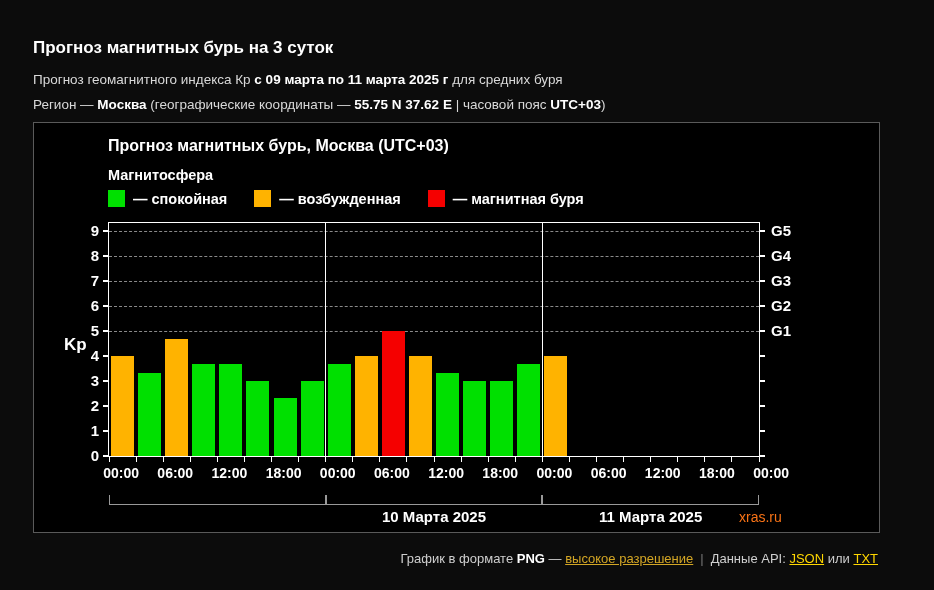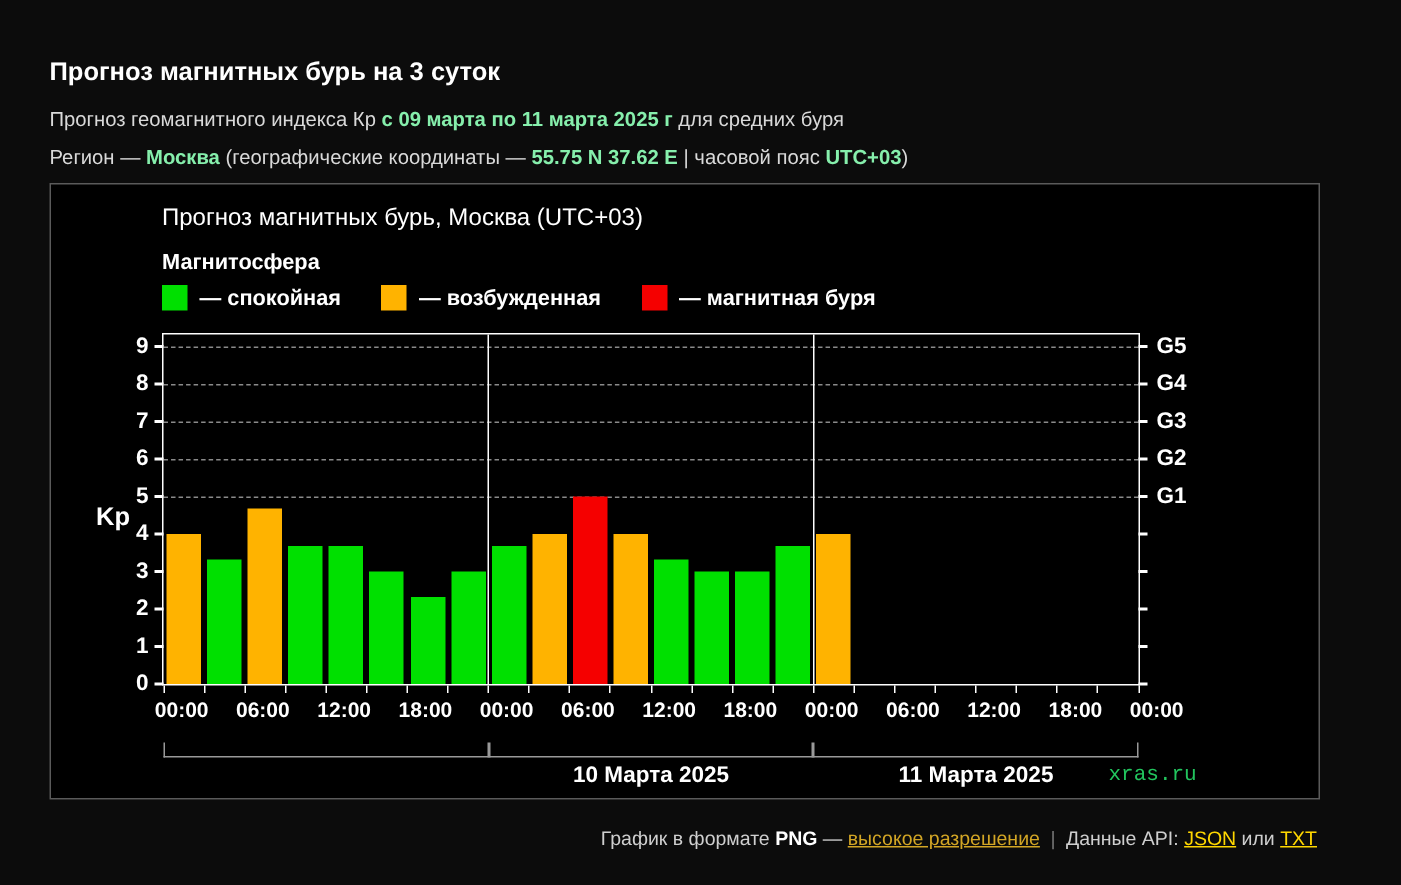--- a/index.html
+++ b/index.html
@@ -3,48 +3,48 @@
 <meta charset="utf-8">
 <style>
   * { margin:0; padding:0; }
   html,body { background:#0c0c0c; }
   body {
     width:934px; height:590px; position:relative; overflow:hidden;
     font-family:"Liberation Sans", sans-serif; color:#fff;
   }
   .page-title { position:absolute; left:33px; top:38px; font-size:17px; font-weight:bold; color:#fff; }
   .sub { position:absolute; left:33px; font-size:13.5px; color:#d9d9d9; font-weight:normal; }
-  .sub b { color:#86efac; font-weight:bold; }
+  .sub b { color:#ffffff; font-weight:bold; }
   .sub1 { top:72px; }
   .sub2 { top:97px; }
 
   .chart-box {
     position:absolute; left:33px; top:122px; width:845px; height:409px;
     background:#000; border:1px solid #5a5a5a;
   }
-  .chart-title { position:absolute; left:74px; top:14px; font-size:16px; font-weight:normal; }
+  .chart-title { position:absolute; left:74px; top:14px; font-size:16px; font-weight:bold; }
   .chart-subtitle { position:absolute; left:74px; top:44px; font-size:14.5px; font-weight:bold; }
   .legend-row { position:absolute; left:74px; top:67px; display:flex; gap:27px; align-items:center; }
   .legend-item { display:flex; align-items:center; font-size:14.5px; font-weight:bold; color:#fff; }
   .legend-square { width:17px; height:17px; display:inline-block; margin-right:8px; }
   .g-legend { position:absolute; left:550px; top:7px; font-size:13.5px; font-weight:bold; line-height:16.5px; color:#fff; }
 
   .plot { position:absolute; left:74px; top:99px; width:650px; height:233px; border:1px solid #fff; background:#000; }
   .gridline { position:absolute; left:0; width:100%; height:0; border-top:1px dashed #8a8a8a; }
   .divider { position:absolute; top:0; width:1px; height:100%; background:#fff; }
   .bar { position:absolute; bottom:0; }
   .ytickmark { position:absolute; width:6px; height:2px; background:#fff; }
   .ylab { position:absolute; left:-42px; width:32px; height:20px; line-height:20px; text-align:right; font-size:15px; font-weight:bold; color:#fff; }
   .glab { position:absolute; left:662px; height:20px; line-height:20px; font-size:15px; font-weight:bold; color:#fff; }
   .xtick { position:absolute; top:234px; width:1px; height:5px; background:#fff; }
   .xlabel { position:absolute; top:242px; width:60px; text-align:right; font-size:14px; font-weight:bold; color:#fff; }
   .bracket { position:absolute; top:272px; height:9px; border-bottom:1px solid #999; border-left:1px solid #999; border-right:1px solid #999; }
   .datelab { position:absolute; top:285px; text-align:center; font-size:15px; font-weight:bold; color:#fff; }
   .ylabel-kp { position:absolute; left:-45px; top:112px; font-size:17px; font-weight:bold; color:#fff; }
-  .watermark { position:absolute; left:630px; top:286px; font-size:14px; color:#22c55e;font-family:Liberation Mono, monospace; }
+  .watermark { position:absolute; left:630px; top:286px; font-size:14px; color:#f97316; }
 
   .footer { position:absolute; left:33px; top:551px; width:845px; text-align:right; font-size:13px; color:#cfcfcf; }
   .footer .strong { color:#fff; font-weight:bold; }
   .footer .sep { color:#777; margin:0 7px; }
   .footer a { cursor:pointer; text-decoration:underline; }
   .footer a.gold { color:#d3a625; }
   .footer a.yellow { color:#ffd700; }
 </style>
 </head>
 <body>

